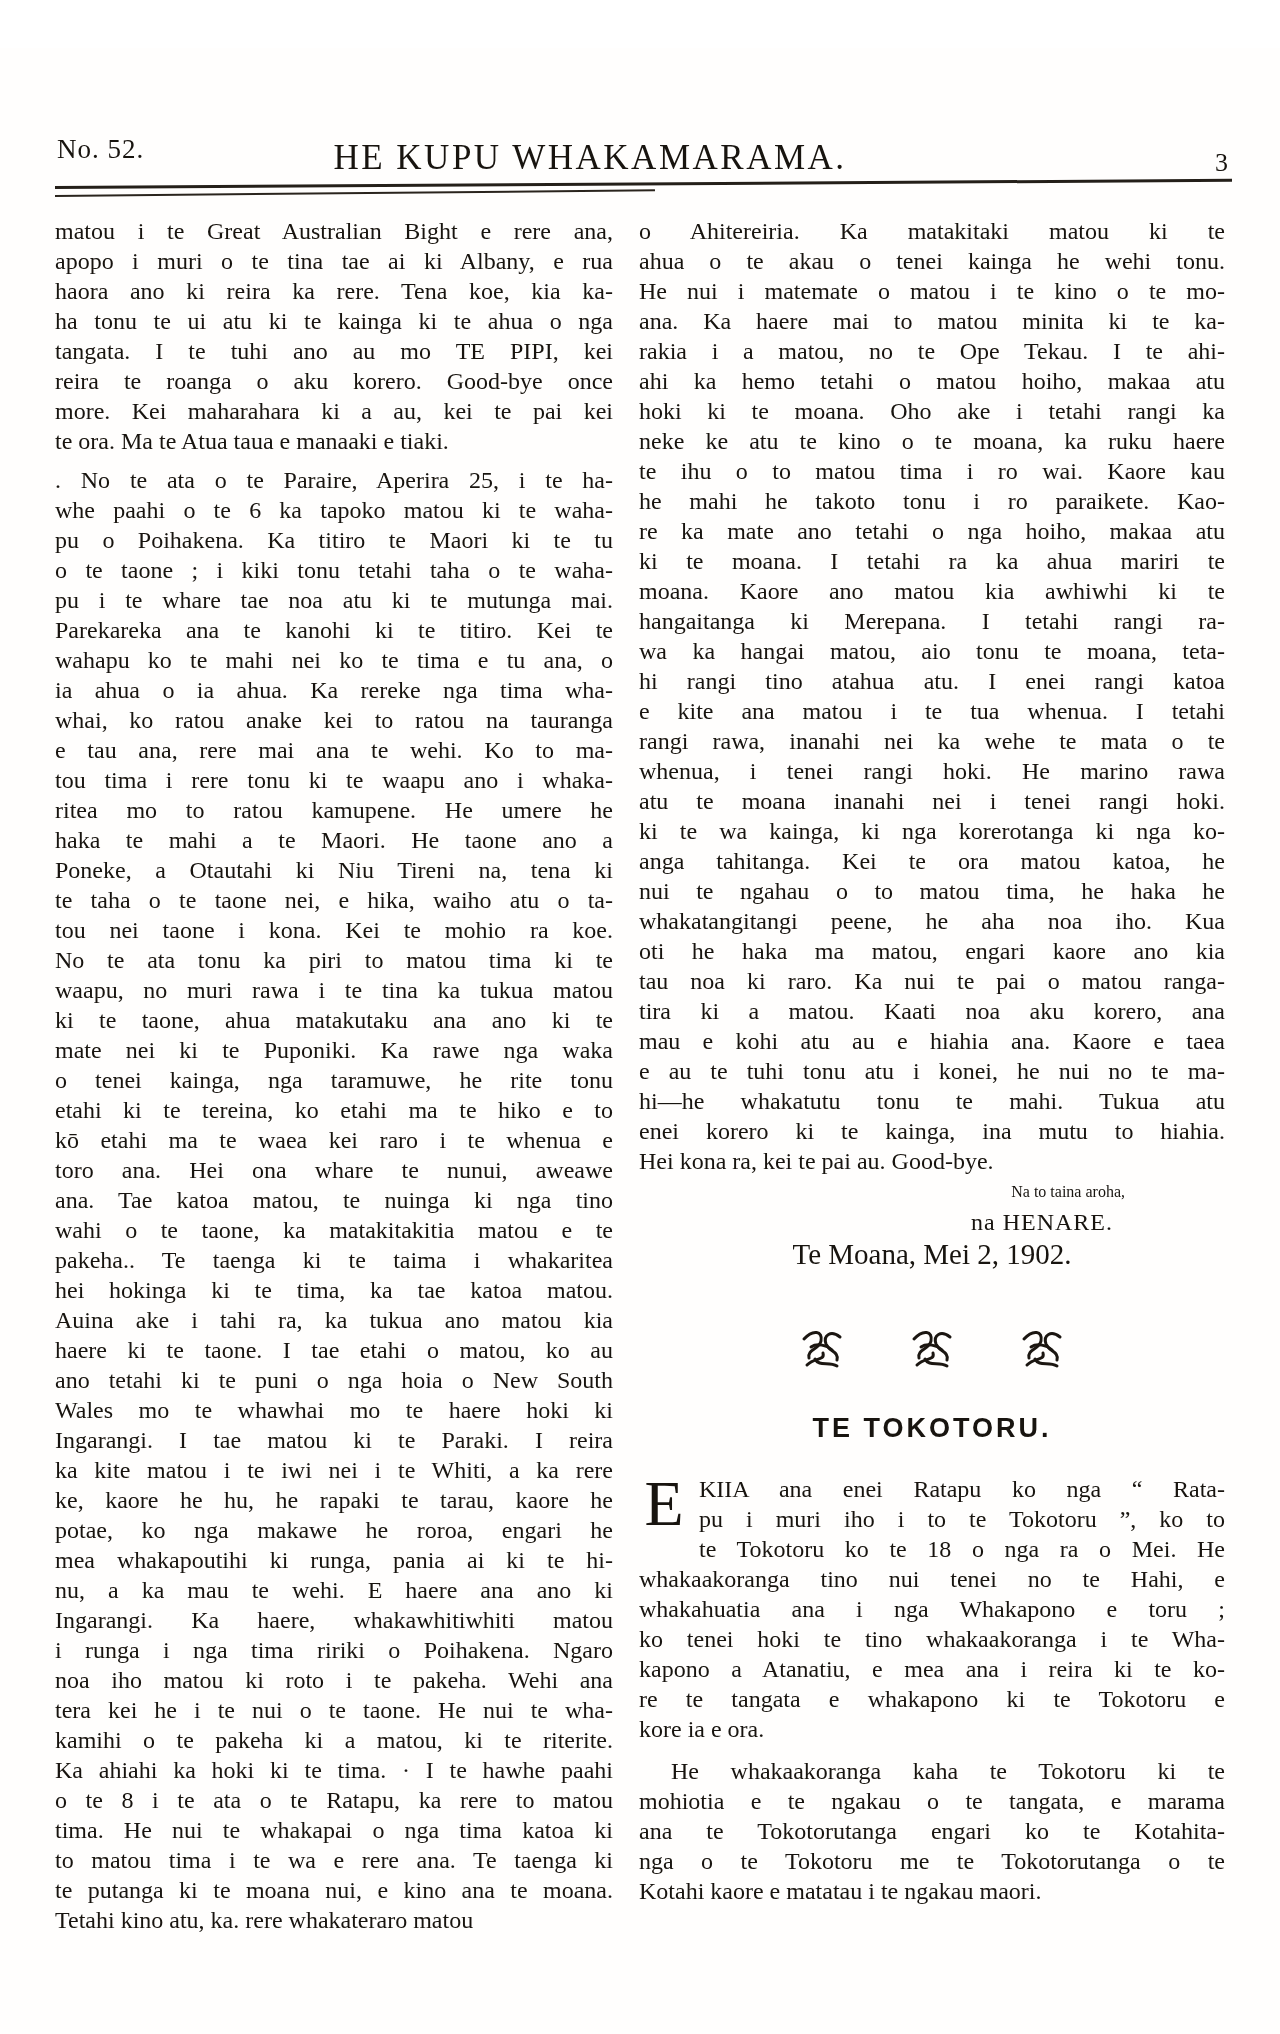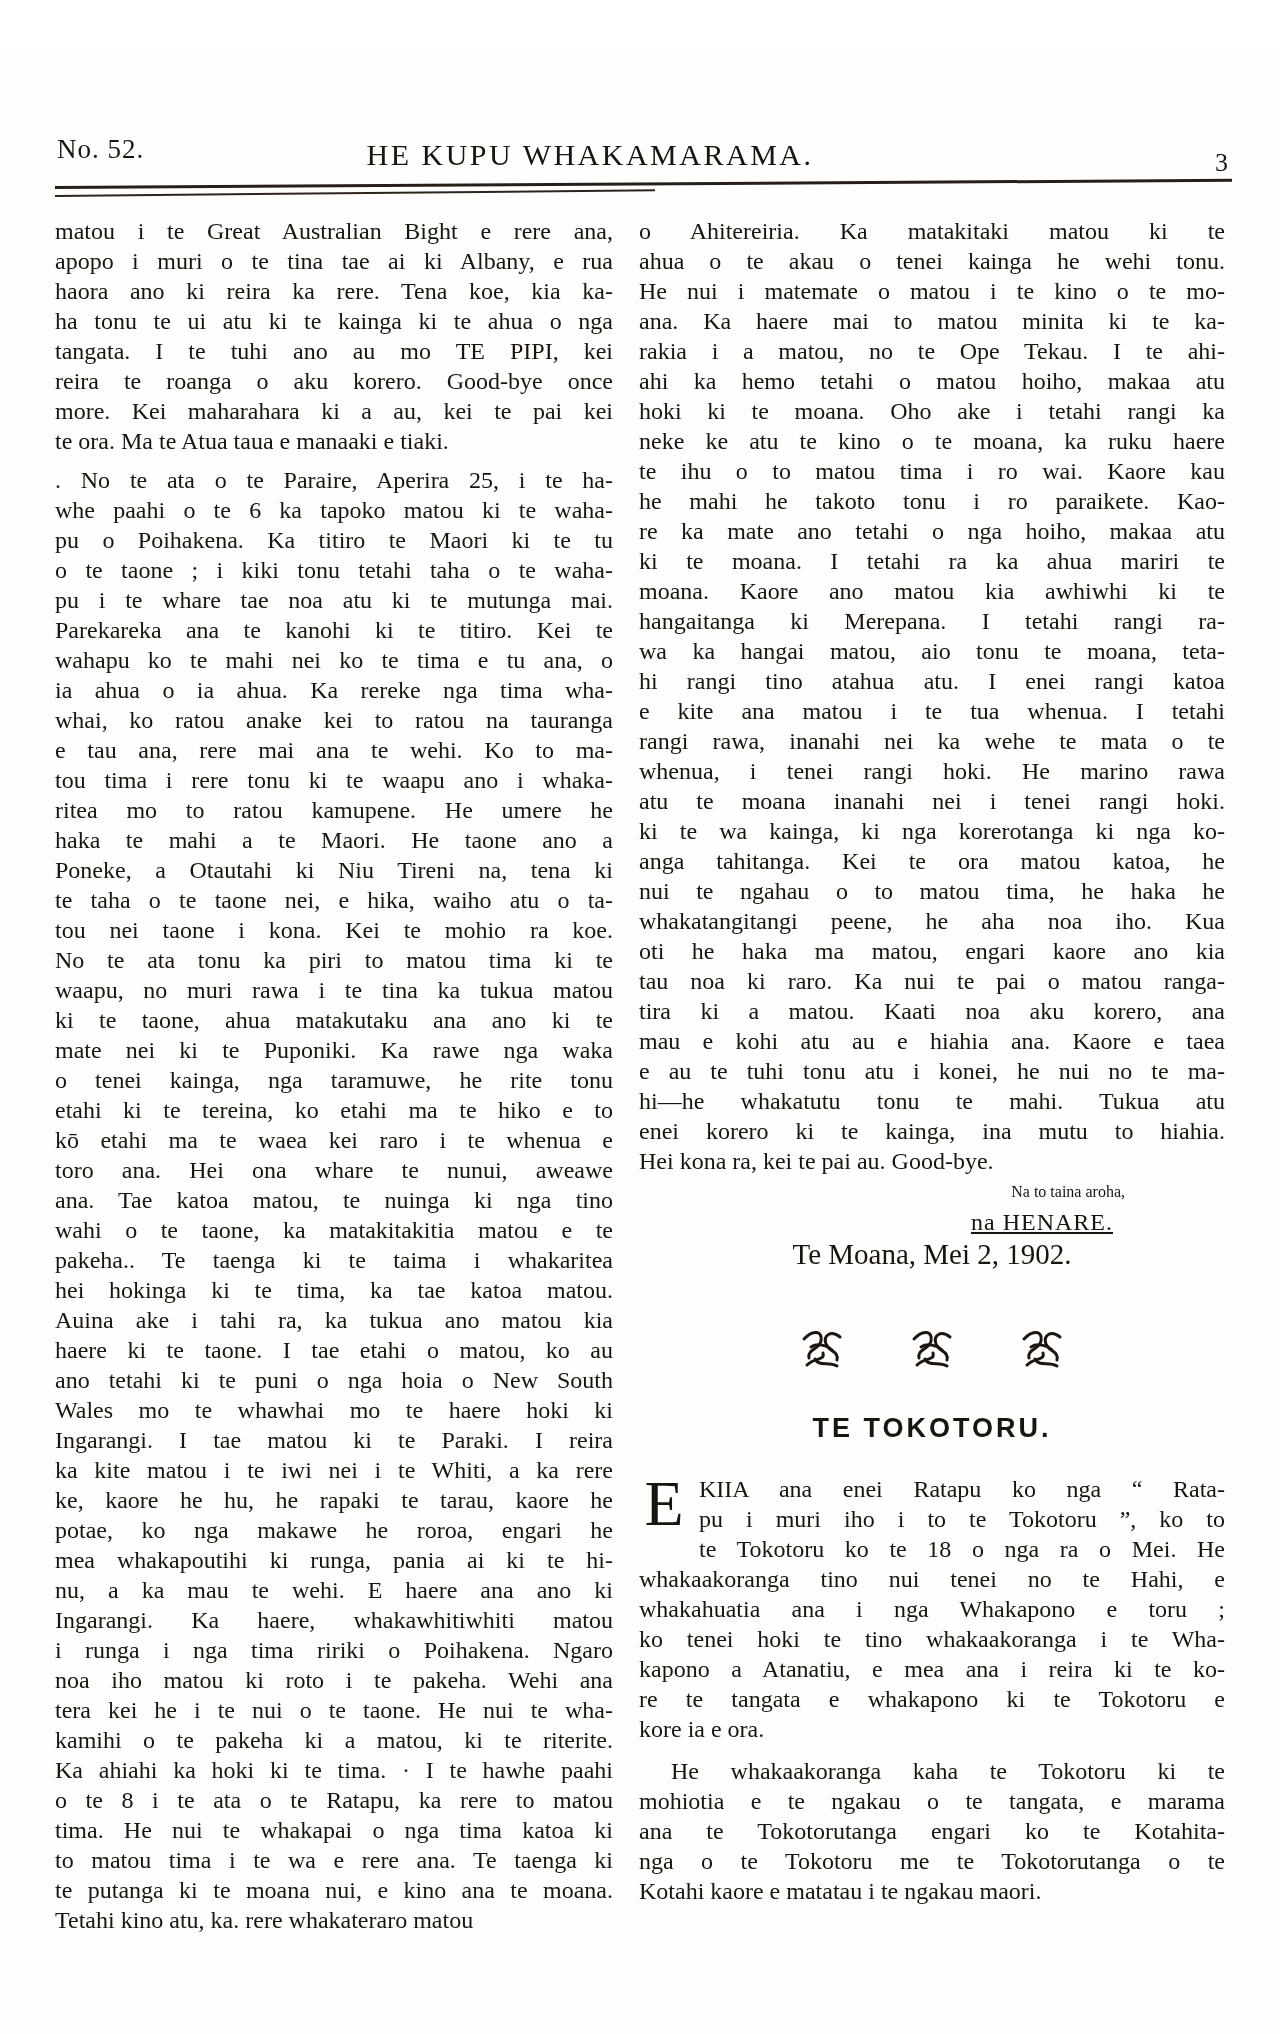--- a/index.html
+++ b/index.html
@@ -7,42 +7,42 @@
     width:1280px;height:2034px;background:#ffffff;
     font-family:"Liberation Serif", serif;color:#18140f;
     overflow:hidden;
   }
   .page{position:relative;width:1280px;height:2034px;background:#fffefd;margin-top:48px;}
 
   
   .hdr{position:absolute;top:0;left:0;width:100%;height:160px;}
   .issue{position:absolute;left:57px;top:86px;font-size:27px;letter-spacing:1px;}
   .masthead{position:absolute;left:0;right:100px;top:90px;text-align:center;
-    font-size:30px;letter-spacing:2.5px;}
+    font-size:35px;letter-spacing:2.5px;}
   .pagenum{position:absolute;right:52px;top:100px;font-size:26px;}
   .rule-main{position:absolute;left:55px;top:138px;width:1177px;height:3px;background:#241f19;
     transform:rotate(-0.35deg);transform-origin:left center;}
   .rule-sub{position:absolute;left:55px;top:147px;width:600px;height:2px;background:#2a241d;
     transform:rotate(-0.55deg);transform-origin:left center;}
 
   
   .columns{position:absolute;top:168px;left:55px;display:flex;gap:26px;}
   .col{display:block;}
   .col-left{width:558px;}
   .col-right{width:586px;}
 
   .line{font-size:24px;line-height:30px;text-align:justify;text-align-last:justify;
     -moz-text-align-last:justify;}
   .line.last{text-align-last:left;-moz-text-align-last:left;}
   .para{margin:0 0 9px 0;}
   .para.tight{margin-bottom:0;}
 
   
   .sig-line1{font-size:16px;line-height:31px;text-align:right;padding-right:100px;}
-  .sig-line2{font-size:24px;line-height:31px;text-align:right;padding-right:112px;text-decoration:underline;}
+  .sig-line2{font-size:24px;line-height:31px;text-align:right;padding-right:112px;}
   .smallcaps{letter-spacing:1px;}
   .dateline{font-size:29px;line-height:33px;text-align:center;}
 
   
   .orn-row{margin-top:54px;margin-bottom:42px;display:flex;justify-content:center;gap:64px;}
   .orn-row svg{display:block;}
 
   
   .art-title{font-family:Liberation Sans, sans-serif;font-weight:bold;font-size:27px;
     letter-spacing:3px;text-align:center;margin:0 0 30px 0;}

